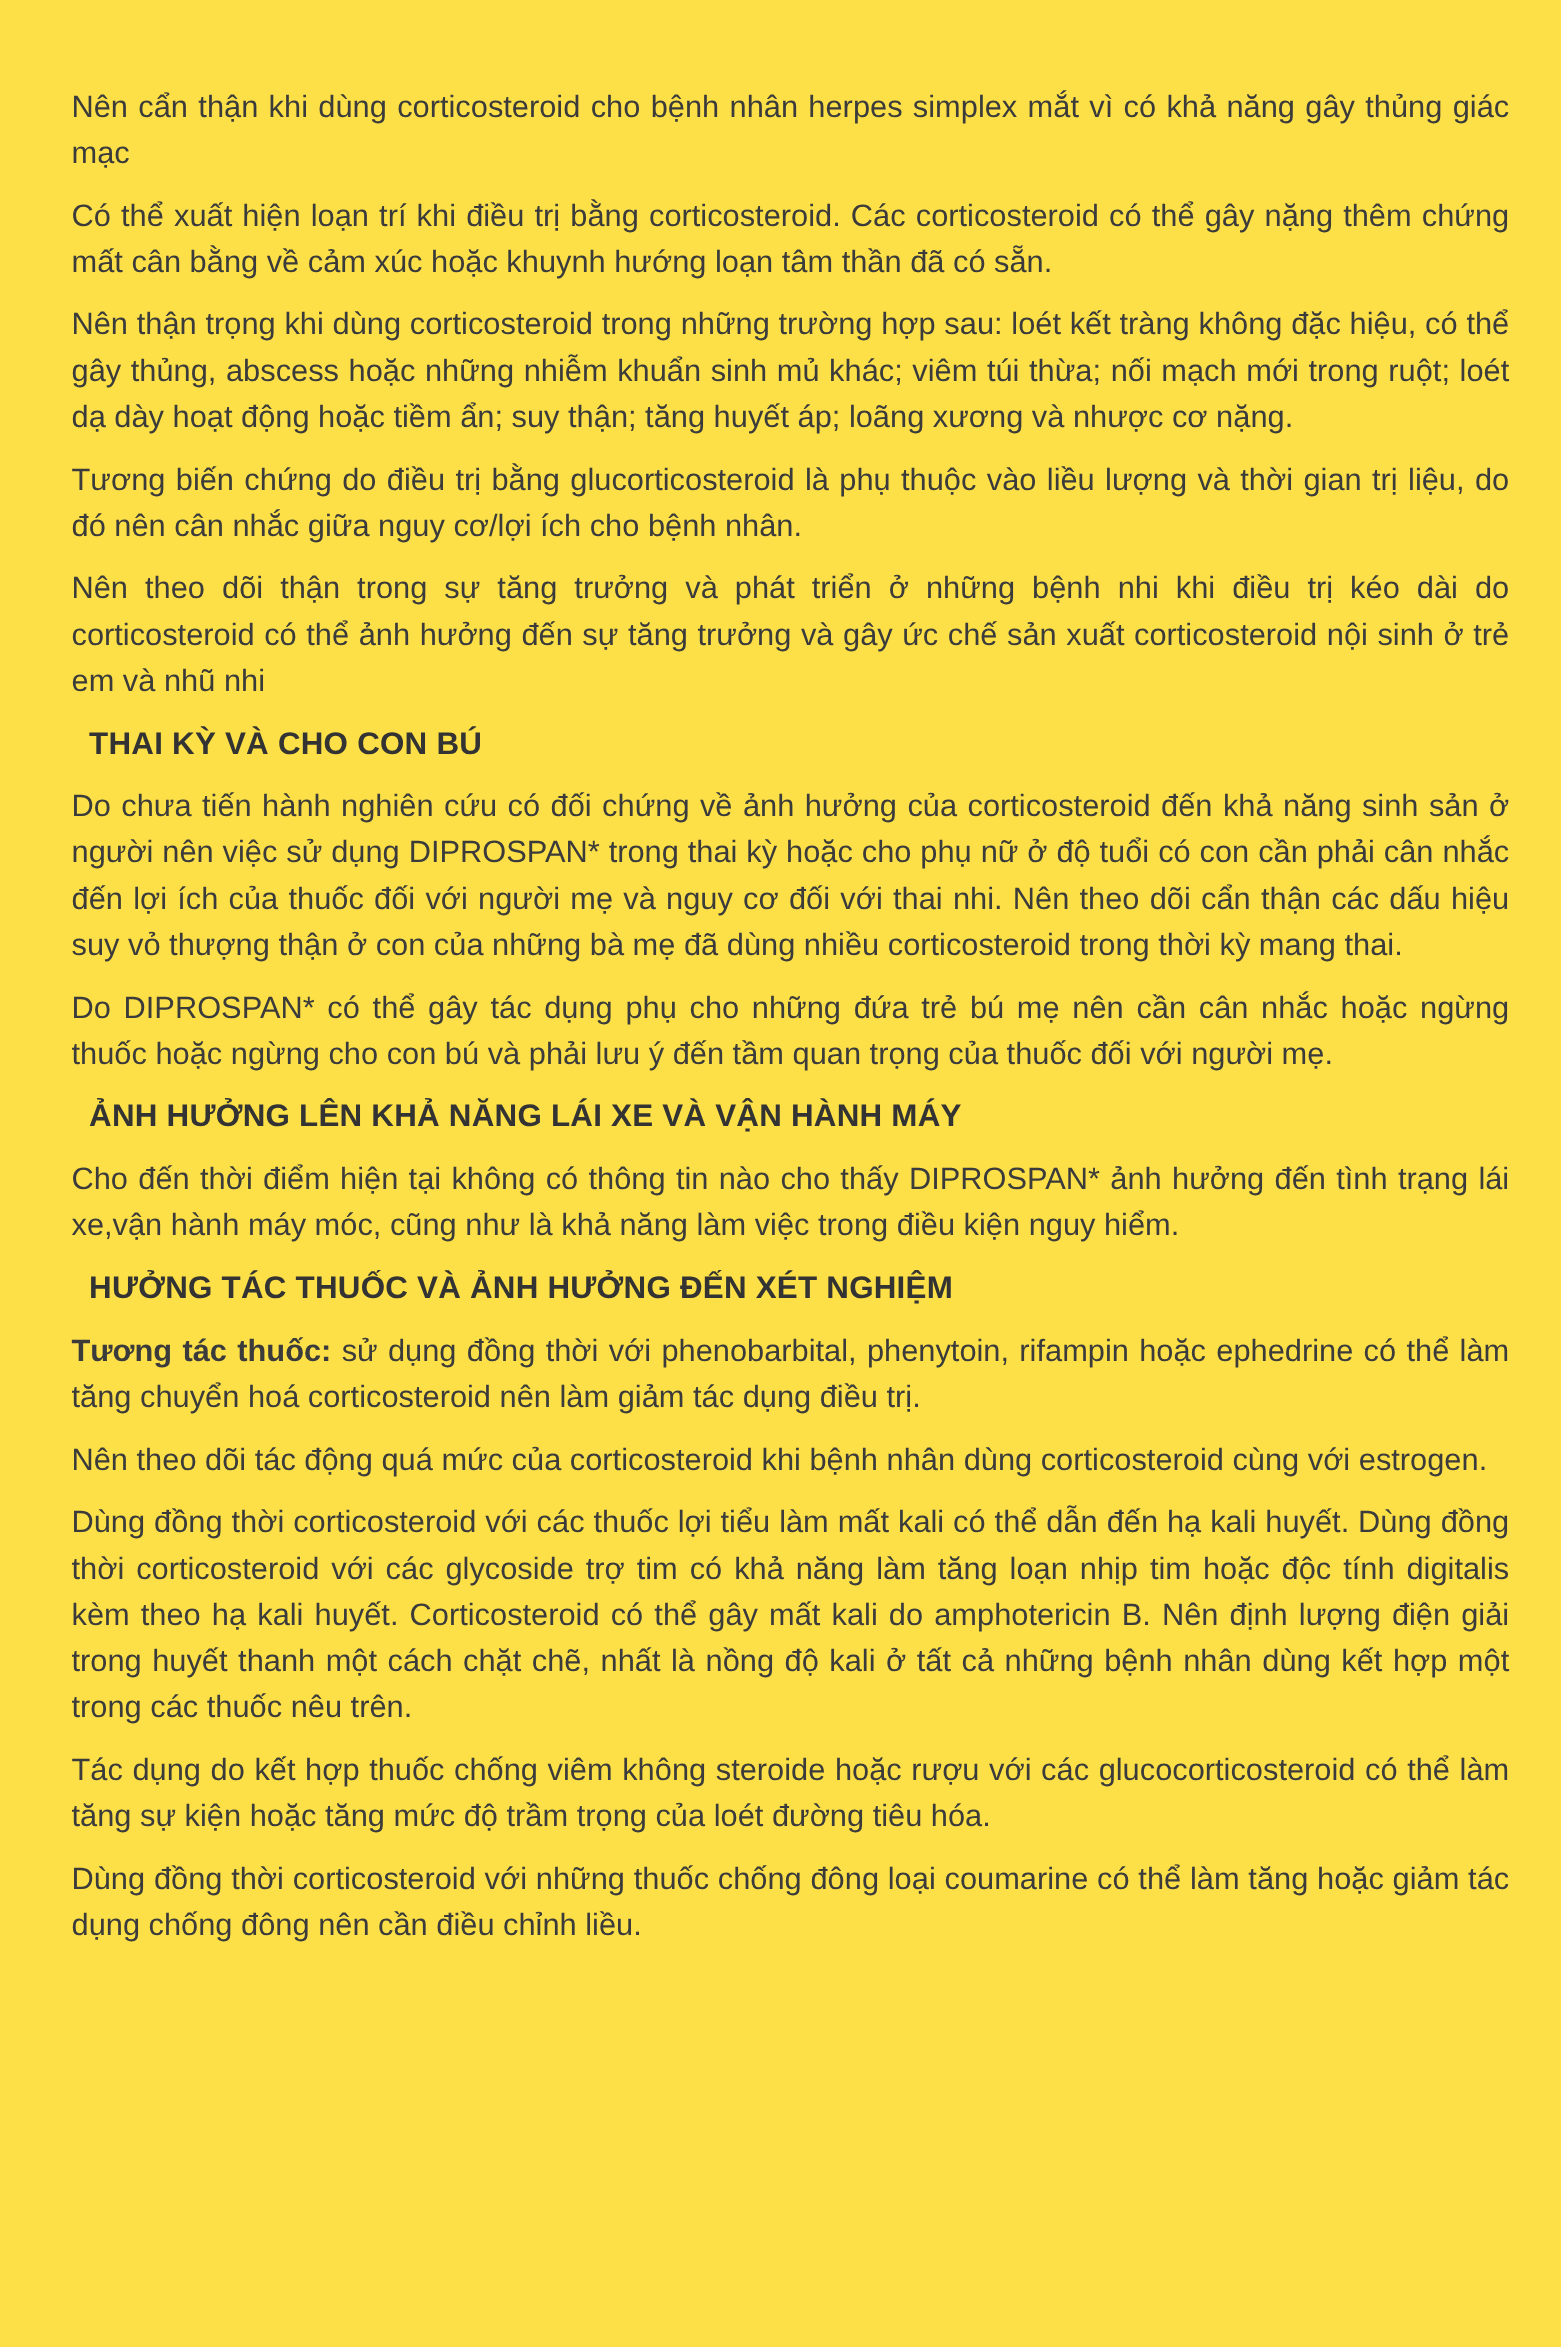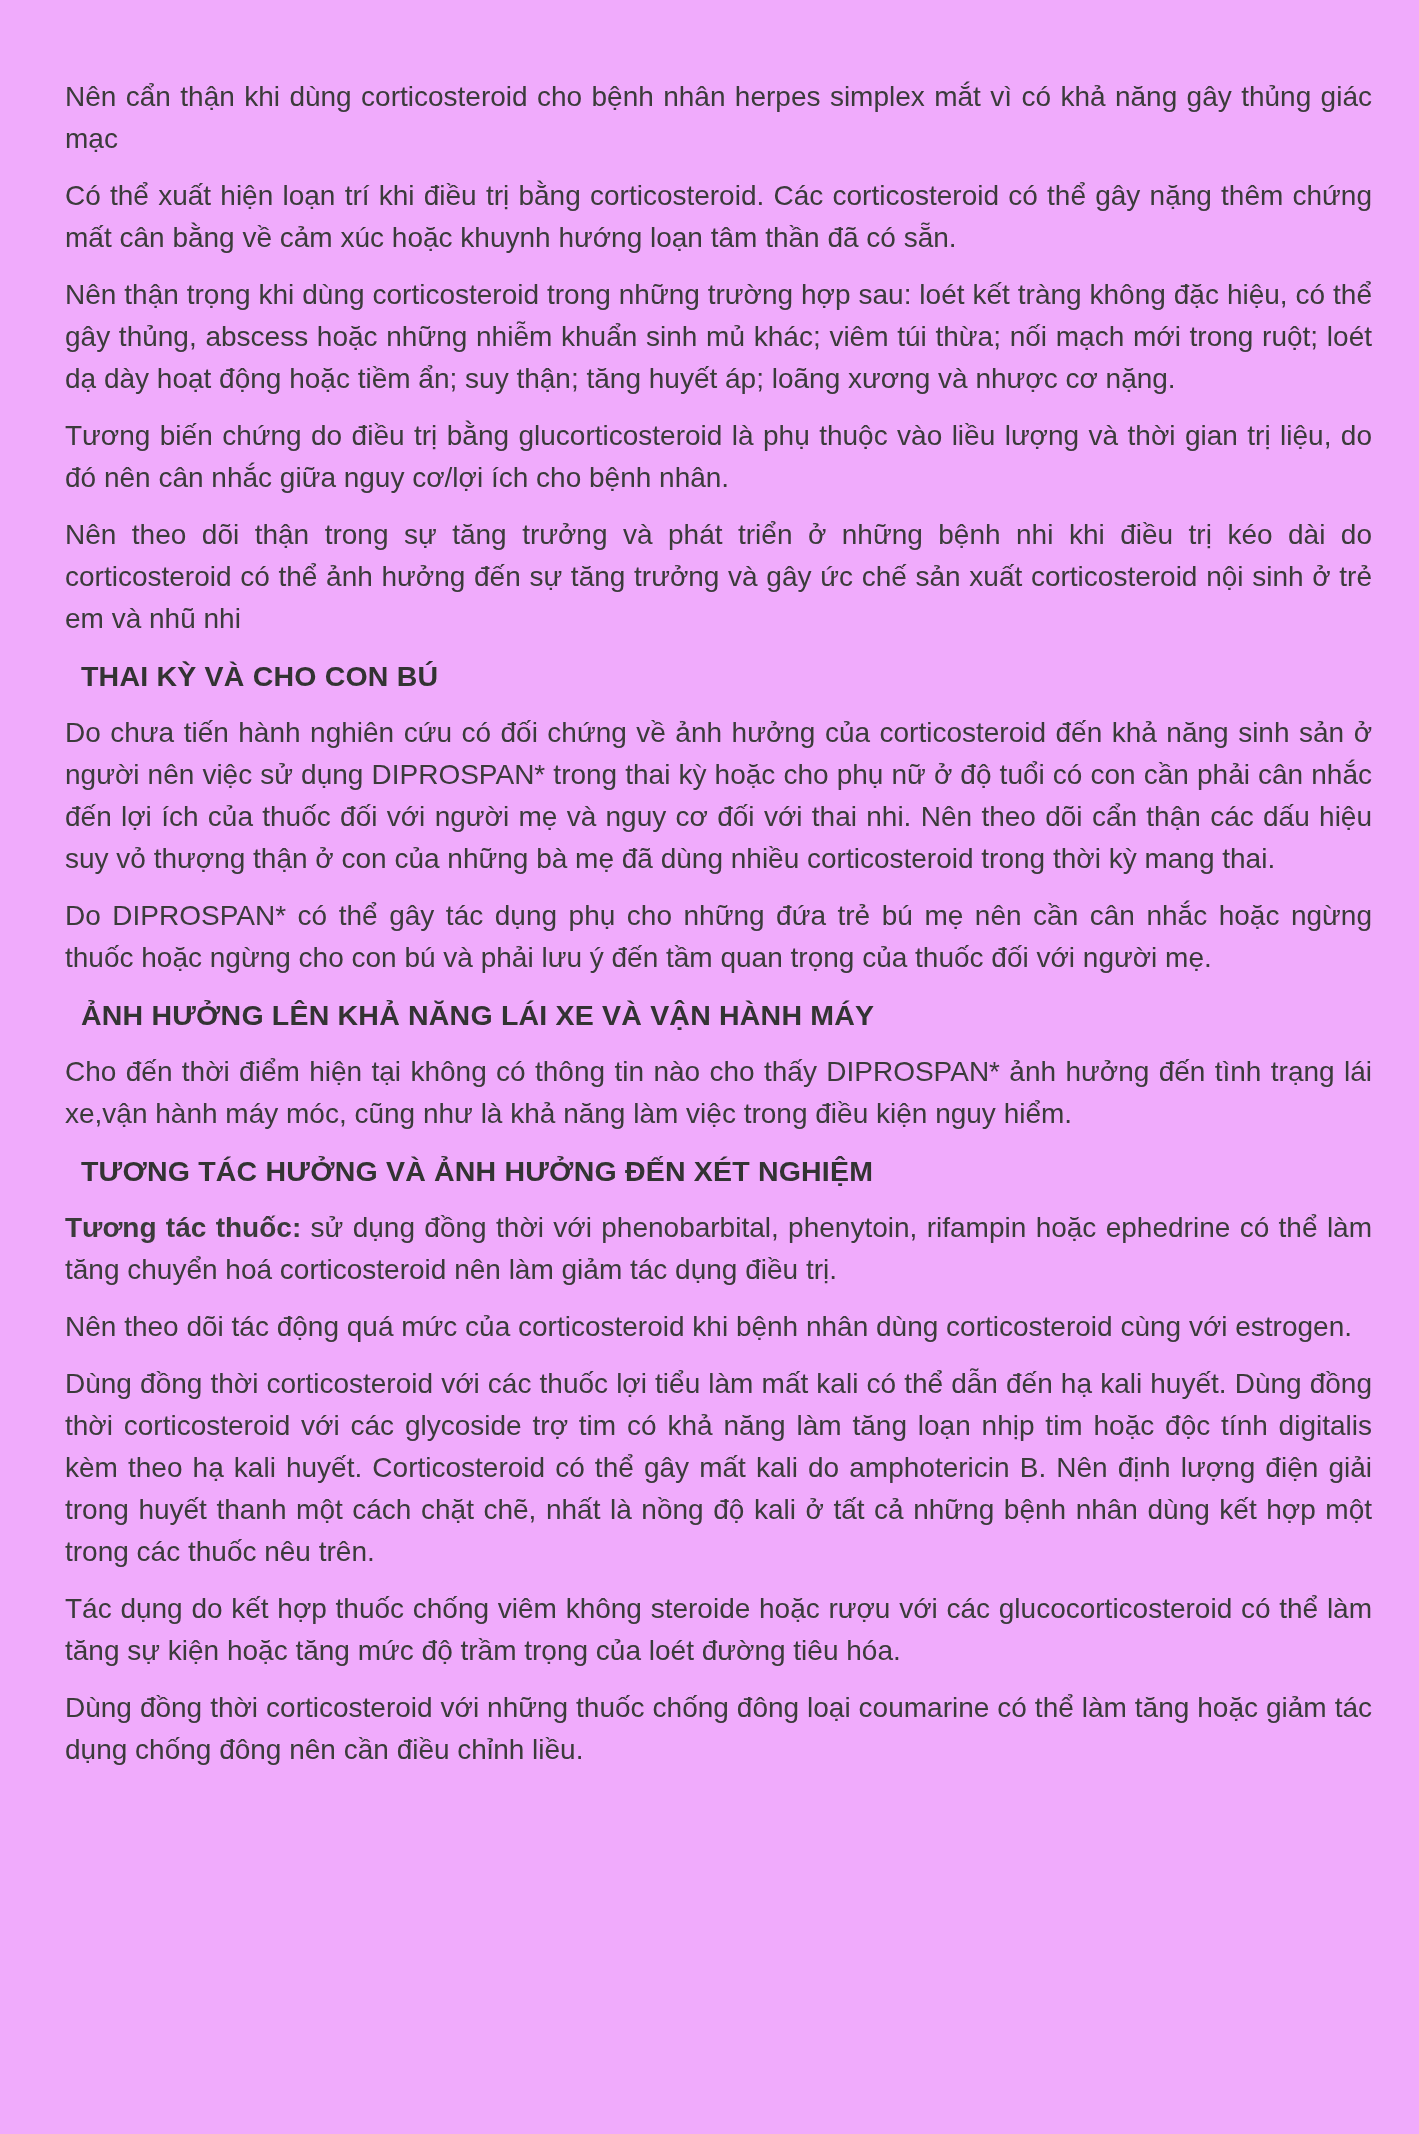--- a/index.html
+++ b/index.html
@@ -6,21 +6,21 @@
     margin: 0;
     padding: 0;
     background: #ffffff;
   }
   .page {
     position: relative;
     width: 1419px;
     height: 2134px;
     box-sizing: border-box;
     padding: 76px 47px 0 65px;
-    background: #f0abfc;
+    background: #fde047;
     font-family: "Liberation Sans", "DejaVu Sans", sans-serif;
     color: #3b3b3b;
     overflow: hidden;
   }
   .para {
     margin: 0 0 15px 0;
     font-size: 28px;
     line-height: 42px;
     text-align: justify;
     text-justify: inter-word;
@@ -57,21 +57,21 @@
   <h2 class="heading">THAI KỲ VÀ CHO CON BÚ</h2>
 
   <p class="para">Do chưa tiến hành nghiên cứu có đối chứng về ảnh hưởng của corticosteroid đến khả năng sinh sản ở người nên việc sử dụng DIPROSPAN* trong thai kỳ hoặc cho phụ nữ ở độ tuổi có con cần phải cân nhắc đến lợi ích của thuốc đối với người mẹ và nguy cơ đối với thai nhi. Nên theo dõi cẩn thận các dấu hiệu suy vỏ thượng thận ở con của những bà mẹ đã dùng nhiều corticosteroid trong thời kỳ mang thai.</p>
 
   <p class="para">Do DIPROSPAN* có thể gây tác dụng phụ cho những đứa trẻ bú mẹ nên cần cân nhắc hoặc ngừng thuốc hoặc ngừng cho con bú và phải lưu ý đến tầm quan trọng của thuốc đối với người mẹ.</p>
 
   <h2 class="heading">ẢNH HƯỞNG LÊN KHẢ NĂNG LÁI XE VÀ VẬN HÀNH MÁY</h2>
 
   <p class="para">Cho đến thời điểm hiện tại không có thông tin nào cho thấy DIPROSPAN* ảnh hưởng đến tình trạng lái xe,vận hành máy móc, cũng như là khả năng làm việc trong điều kiện nguy hiểm.</p>
 
-  <h2 class="heading">TƯƠNG TÁC HƯỞNG VÀ ẢNH HƯỞNG ĐẾN XÉT NGHIỆM</h2>
+  <h2 class="heading">HƯỞNG TÁC THUỐC VÀ ẢNH HƯỞNG ĐẾN XÉT NGHIỆM</h2>
 
   <p class="para"><span class="bold-lead">Tương tác thuốc:</span><span> sử dụng đồng thời với phenobarbital, phenytoin, rifampin hoặc ephedrine có thể làm tăng chuyển hoá corticosteroid nên làm giảm tác dụng điều trị.</span></p>
 
   <p class="para">Nên theo dõi tác động quá mức của corticosteroid khi bệnh nhân dùng corticosteroid cùng với estrogen.</p>
 
   <p class="para">Dùng đồng thời corticosteroid với các thuốc lợi tiểu làm mất kali có thể dẫn đến hạ kali huyết. Dùng đồng thời corticosteroid với các glycoside trợ tim có khả năng làm tăng loạn nhịp tim hoặc độc tính digitalis kèm theo hạ kali huyết. Corticosteroid có thể gây mất kali do amphotericin B. Nên định lượng điện giải trong huyết thanh một cách chặt chẽ, nhất là nồng độ kali ở tất cả những bệnh nhân dùng kết hợp một trong các thuốc nêu trên.</p>
 
   <p class="para">Tác dụng do kết hợp thuốc chống viêm không steroide hoặc rượu với các glucocorticosteroid có thể làm tăng sự kiện hoặc tăng mức độ trầm trọng của loét đường tiêu hóa.</p>
 
   <p class="para">Dùng đồng thời corticosteroid với những thuốc chống đông loại coumarine có thể làm tăng hoặc giảm tác dụng chống đông nên cần điều chỉnh liều.</p>

